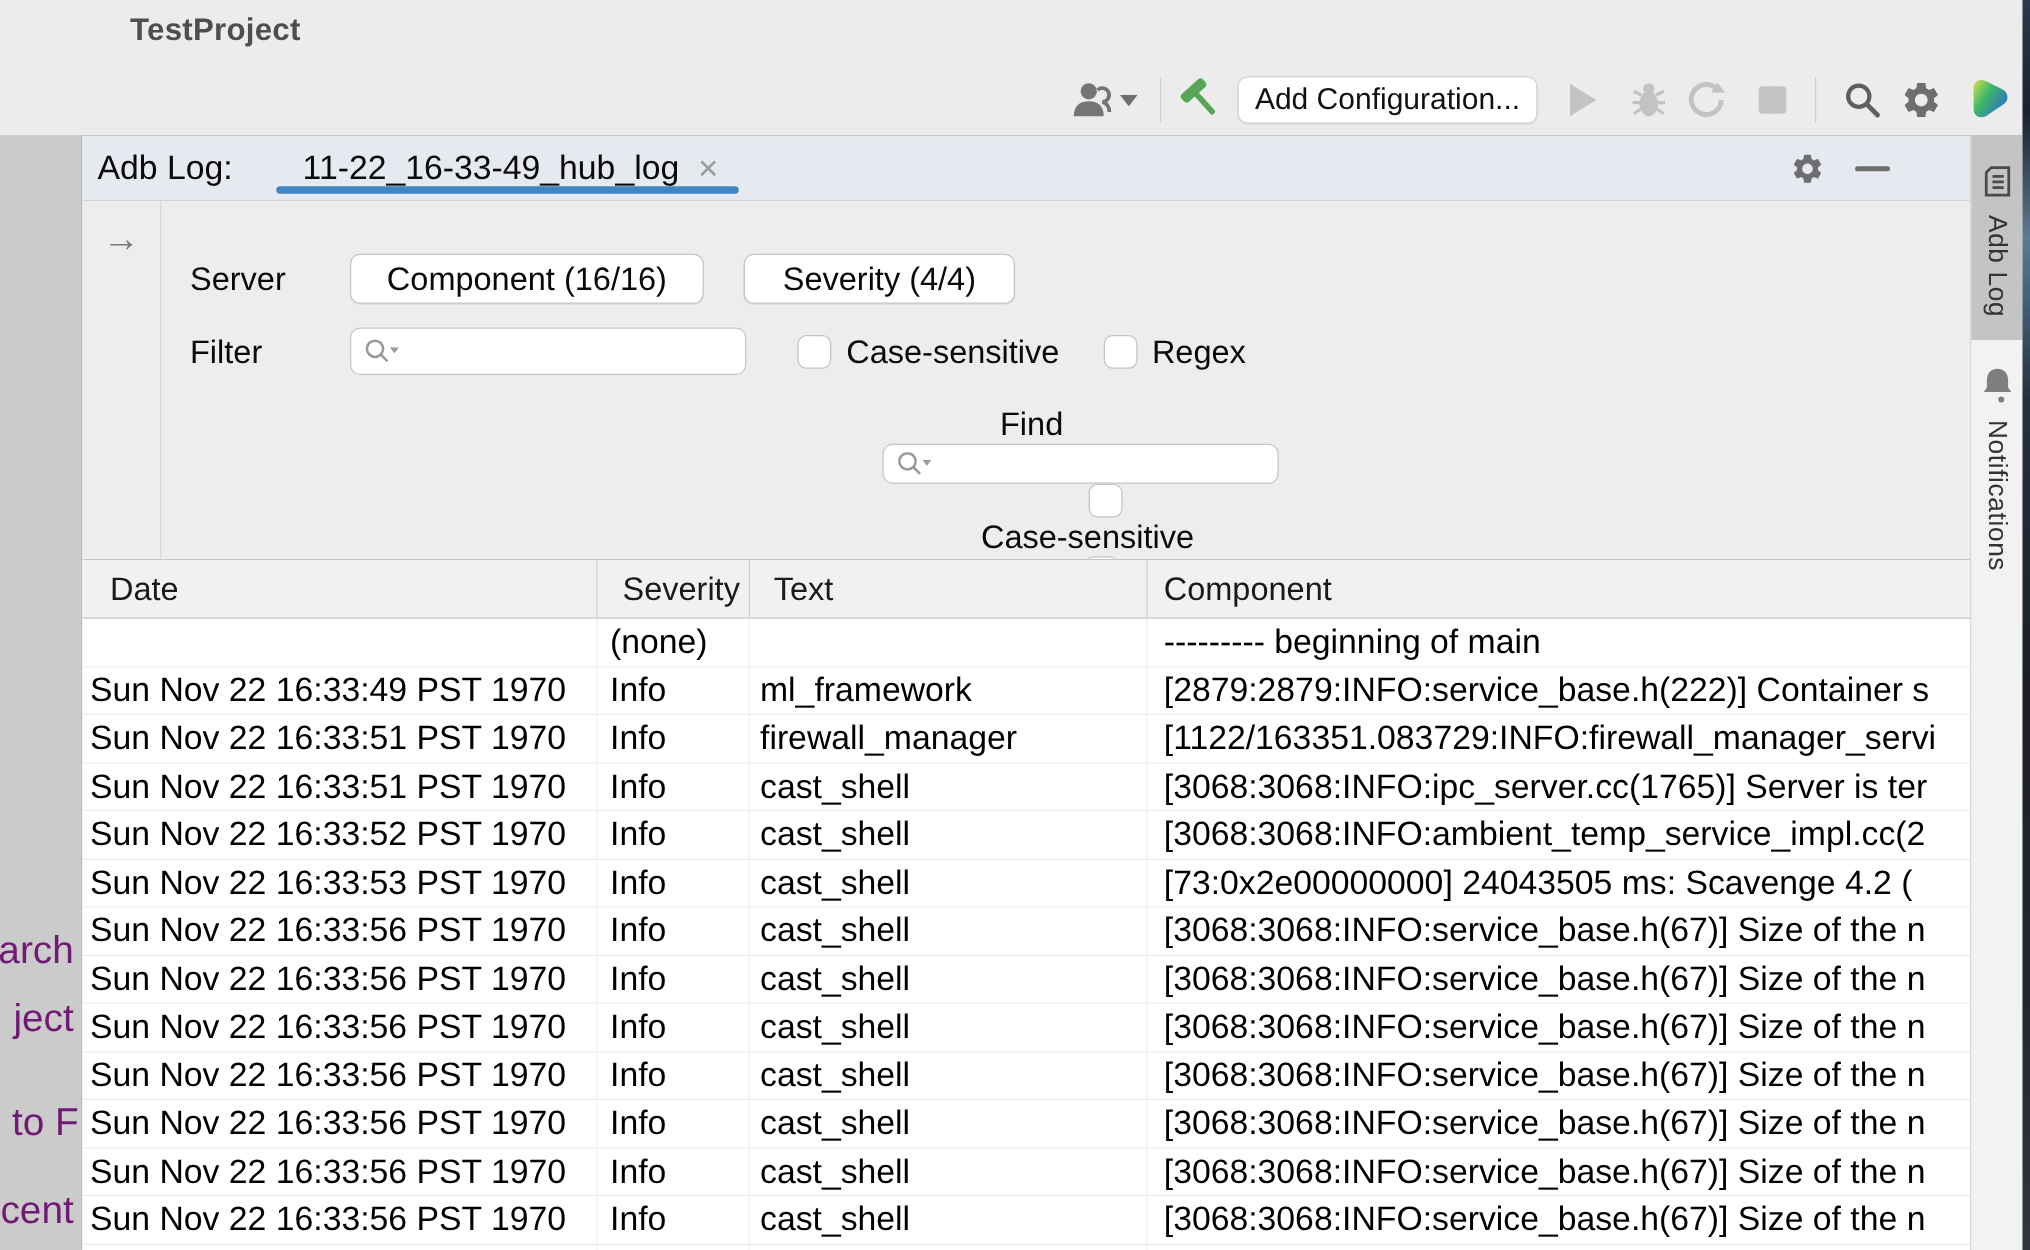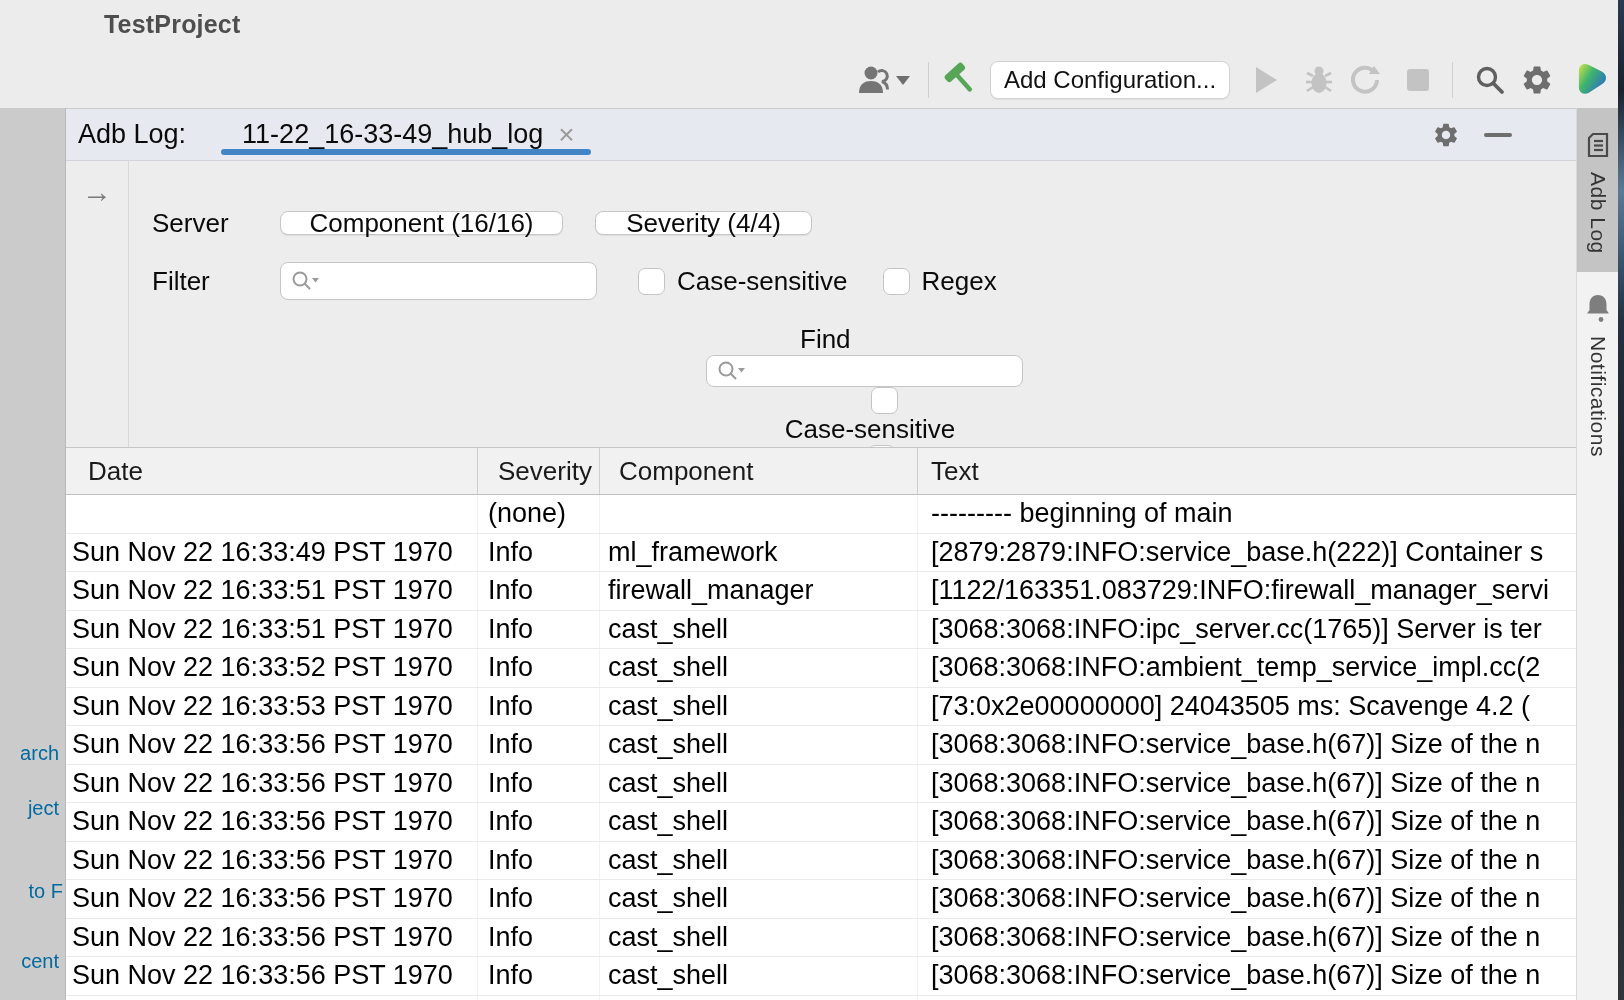--- a/index.html
+++ b/index.html
@@ -11,21 +11,21 @@
   .win-title { position:absolute; left:104px; top:10px; font-size:25px; font-weight:bold; color:#4E4E4E; letter-spacing:.2px; }
   .tb-item { position:absolute; top:55px; height:50px; display:flex; align-items:center; }
   .tb-sep { position:absolute; top:62px; width:1px; height:36px; background:#CFCFCF; }
   .caret-down { width:0; height:0; border-left:7px solid transparent; border-right:7px solid transparent; border-top:9px solid #6E6E6E; margin-left:6px; }
   .add-cfg-btn { position:absolute; left:990px; top:61px; width:240px; height:38px; background:#FFFFFF; border:1px solid #D2D2D2; border-radius:8px; font-size:24px; color:#111; display:flex; align-items:center; justify-content:center; box-shadow:0 1px 1px rgba(0,0,0,.06); }
   .play-tri { width:0; height:0; border-top:13px solid transparent; border-bottom:13px solid transparent; border-left:21px solid #C3C3C3; }
   .stop-sq { width:22px; height:22px; background:#C3C3C3; border-radius:3px; }
 
   
   .editor-strip { position:absolute; left:0; top:108px; width:66px; height:892px; background:#CBCBCB; border-right:1px solid #B9B9B9; overflow:hidden; }
-  .frag { position:absolute; right:6px; font-size:20px; color:#0369a1; white-space:nowrap; }
+  .frag { position:absolute; right:6px; font-size:31px; color:#701a75; white-space:nowrap; }
   .frag:nth-child(1){ top:634px; }
   .frag:nth-child(2){ top:689px; }
   .frag:nth-child(3){ top:772px; right:2px; }
   .frag:nth-child(4){ top:842px; }
   .frag:nth-child(5){ top:912px; right:-6px; }
 
   
   .panel { position:absolute; left:66px; top:108px; width:1510px; height:892px; background:#EDEDED; border-top:1px solid #C9C9C9; }
 
   
@@ -42,21 +42,21 @@
   .filter-wrap { position:relative; height:286px; background:#EDEDED; display:flex; }
   .filter-left { width:63px; border-right:1px solid #D8D8D8; }
   .collapse-arrow { font-size:30px; color:#7A7A7A; margin:14px 0 0 16px; }
   .filter-main { flex:1; }
   .frow { display:flex; align-items:center; margin-left:23px; }
   .frow-select { margin-top:43px; height:38px; }
   .frow-filter { margin-top:20px; height:38px; }
   .frow-find { margin-top:24px; height:39px;flex-direction:column; }
   .frow-view { margin-top:32px; height:28px; }
   .flabel { width:128px; font-size:26px; color:#0A0A0A; }
-  .pill-btn { height:24px; background:#FFF; border:1px solid #C6C6C6; border-radius:8px; font-size:26px; color:#0A0A0A; display:flex; align-items:center; justify-content:center; box-shadow:0 1px 1px rgba(0,0,0,.07); }
+  .pill-btn { height:40px; background:#FFF; border:1px solid #C6C6C6; border-radius:8px; font-size:26px; color:#0A0A0A; display:flex; align-items:center; justify-content:center; box-shadow:0 1px 1px rgba(0,0,0,.07); }
   .btn-component { width:283px; }
   .btn-severity { width:217px; margin-left:32px; }
   .input-box { position:relative; width:317px; height:38px; background:#FFF; border:1px solid #C6C6C6; border-radius:8px; display:flex; align-items:center; }
   .input-box svg { margin-left:10px; flex:none; }
   .input-box input { border:none; outline:none; background:transparent; font-size:24px; width:250px; height:30px; margin-left:4px; font-family:inherit; }
   .cb { width:27px; height:27px; background:#FFF; border:1.5px solid #C4C4C4; border-radius:7px; flex:none; }
   .cb-ml-41 { margin-left:41px; }
   .cb-ml-35 { margin-left:35px; }
   .cb-ml-33 { margin-left:33px; }
   .cb-ml-3 { margin-left:3px; }
@@ -255,22 +255,22 @@
       </div>
 
 
     </div>
   </div>
 
   <div class="log-table">
     <div class="thead">
       <div class="th">Date</div>
       <div class="th">Severity</div>
+      <div class="th">Text</div>
       <div class="th">Component</div>
-      <div class="th">Text</div>
     </div>
     <div>
         <div class="trow">
           <div class="td"></div>
           <div class="td">(none)</div>
           <div class="td"></div>
           <div class="td">--------- beginning of main</div>
         </div>
         <div class="trow">
           <div class="td">Sun Nov 22 16:33:49 PST 1970</div>

